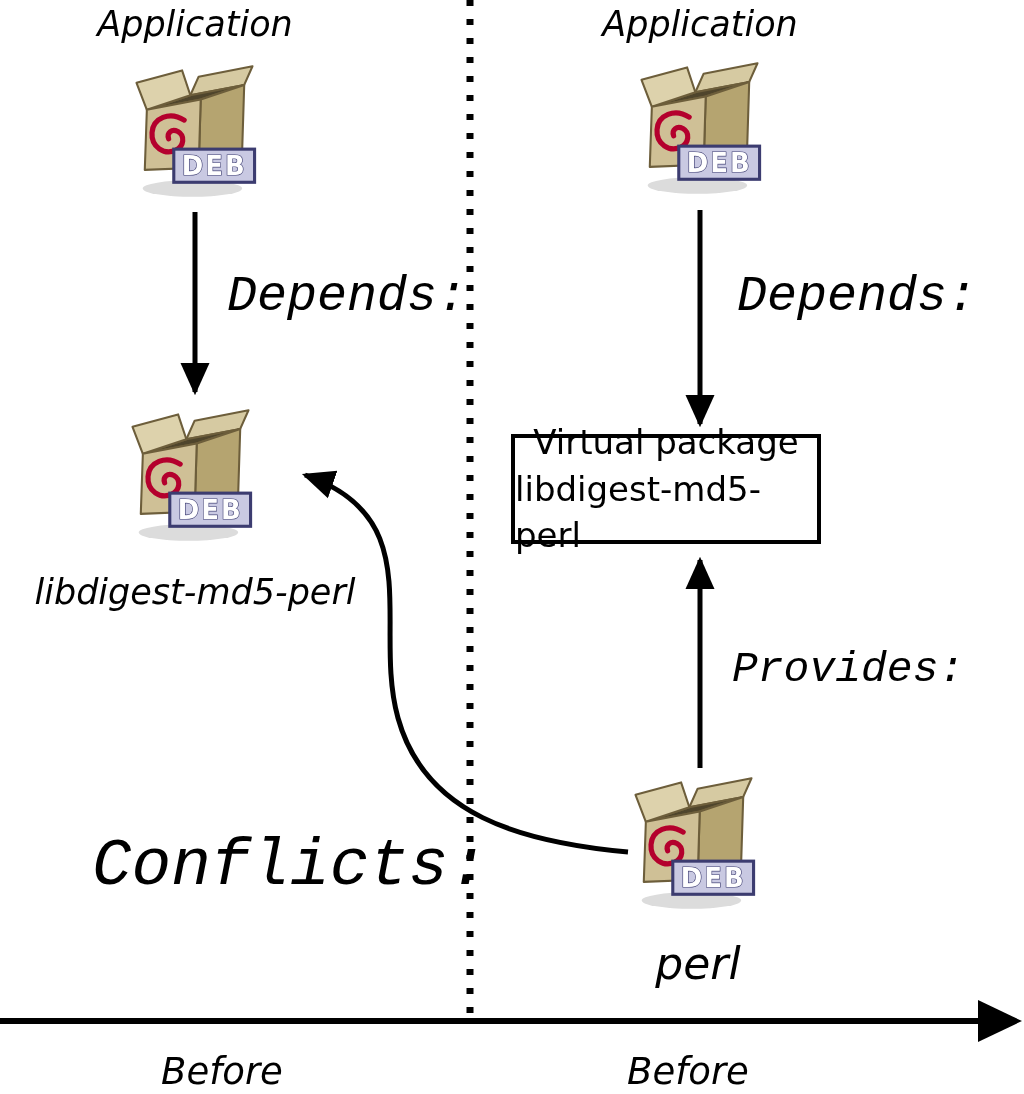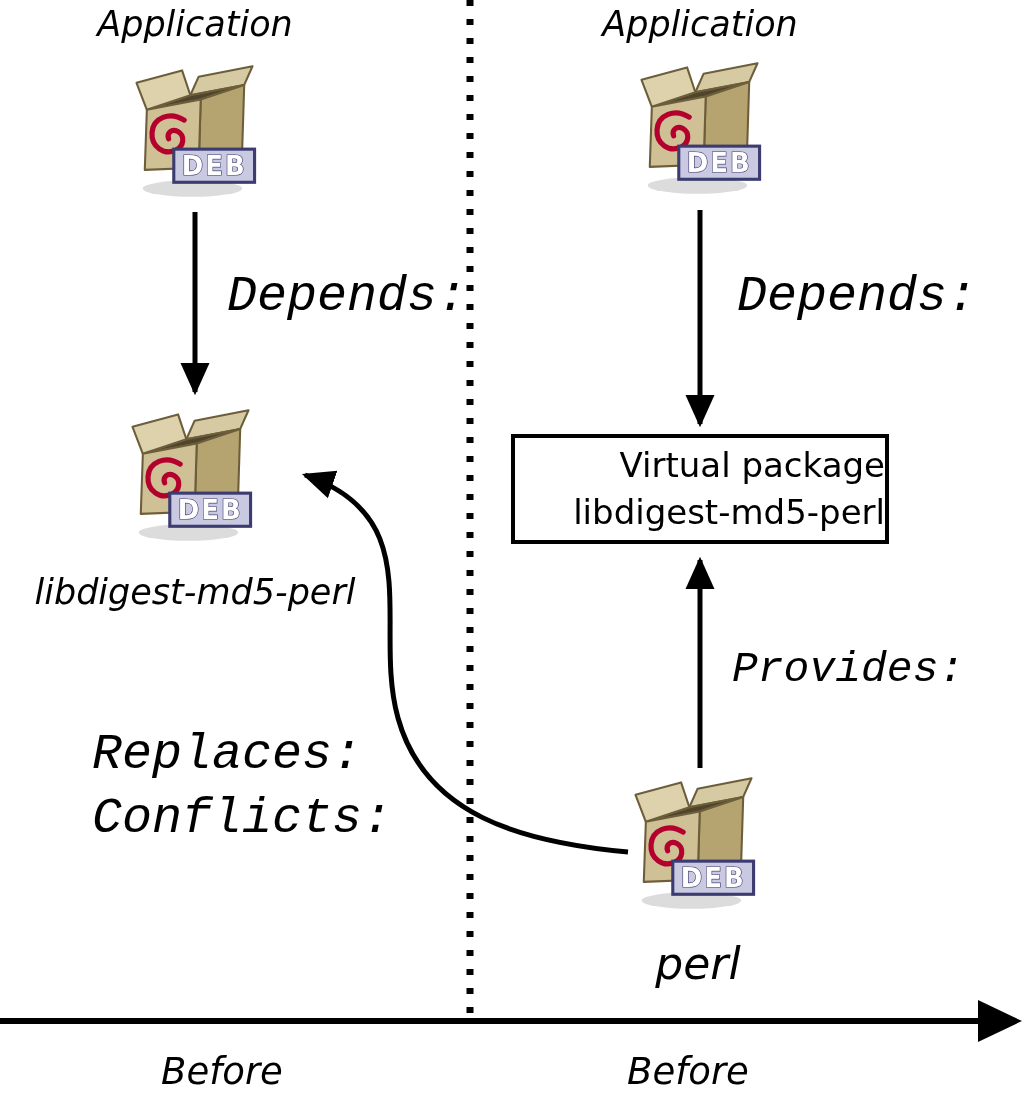--- a/index.html
+++ b/index.html
@@ -9,23 +9,23 @@
     overflow:hidden; color:#000;
     font-family:"DejaVu Sans","Liberation Sans",sans-serif;
   }
   .lbl { position:absolute; white-space:nowrap; color:#000;font-style:italic; }
   .sans { font-family:"DejaVu Sans","Liberation Sans",sans-serif; }
   .mono { font-family:"Liberation Mono","DejaVu Sans Mono",monospace; }
   .center { text-align:center; }
   .layer { position:absolute; left:0; top:0; }
   .pkg { position:absolute; width:145px; height:145px; overflow:visible; }
   .vbox {
-    position:absolute; left:511px; top:434px; width:378px; height:110px;
+    position:absolute; left:511px; top:434px; width:310px; height:110px;
     border:4px solid #000; background:#fff;
-    display:flex; flex-direction:column; justify-content:center; align-items:flex-end;
+    display:flex; flex-direction:column; justify-content:center; align-items:center;
     font-size:34px; line-height:1.38;
   }
 </style>
 </head>
 <body>
 
 <div class="canvas">
 
   <svg class="layer" width="1024" height="1094" viewBox="0 0 1024 1094">
     <defs>
@@ -86,23 +86,22 @@
 
   <div class="lbl sans center" style="left:10px; top:572px; width:370px; font-size:35px;">libdigest-md5-perl</div>
 
   <div class="vbox">
     <div>Virtual package</div>
     <div>libdigest-md5-perl</div>
   </div>
 
   <div class="lbl mono" style="left:732px; top:645px; font-size:43px;">Provides:</div>
 
-  <div class="lbl mono" style="left:92px; top:726px; font-size:50px;">Replaces:</div>
 
-  <div class="lbl mono" style="left:92px; top:790px; font-size:50px;">Conflicts:</div>
+  <div class="lbl mono" style="left:92px; top:829px; font-size:66px;">Conflicts:</div>
 
   <div class="lbl sans center" style="left:628px; top:938px; width:140px; font-size:44px;">perl</div>
 
   <div class="lbl sans center" style="left:122px; top:1050px; width:200px; font-size:37px;">Before</div>
 
   <div class="lbl sans center" style="left:588px; top:1050px; width:200px; font-size:37px;">Before</div>
 
 </div>
 
 </body></html>

